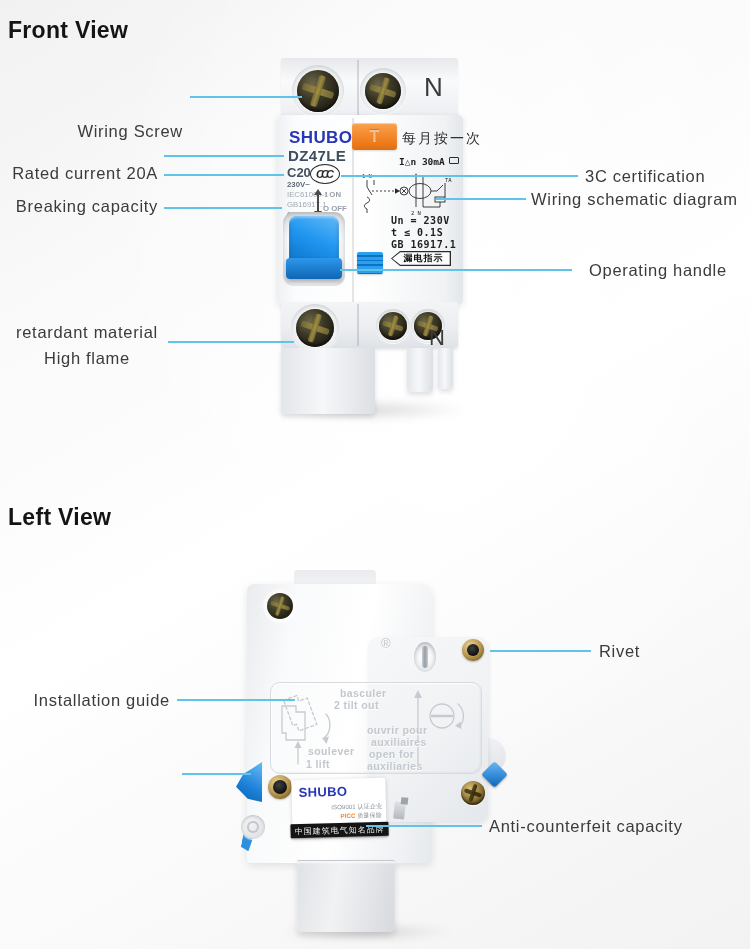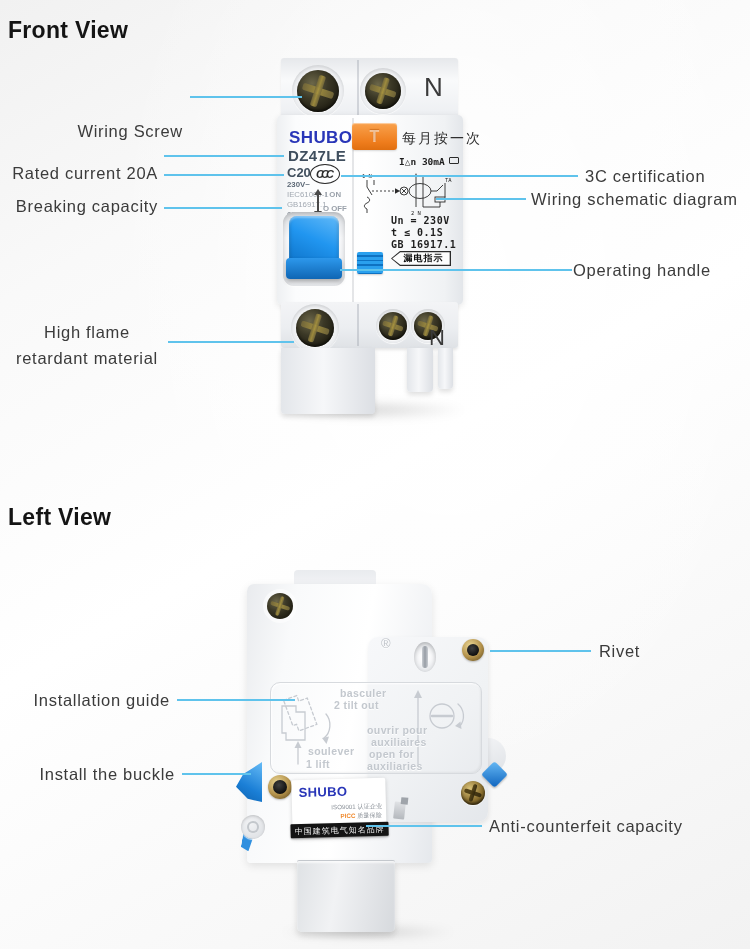--- a/index.html
+++ b/index.html
@@ -231,32 +231,32 @@
 
     <i class="cline" style="left:164px;top:155px;width:120px;"></i>
 
     <span class="clabel ra" style="left:0;top:164px;width:158px;">Rated current 20A</span>
     <i class="cline" style="left:164px;top:174px;width:120px;"></i>
 
     <span class="clabel ra" style="left:0;top:197px;width:158px;">Breaking capacity</span>
     <i class="cline" style="left:164px;top:207px;width:118px;"></i>
 
     <div class="clabel ctr" style="left:8px;top:320px;width:158px;">
+      <span style="display:block;">retardant material</span>
       <span style="display:block;">High flame</span>
-      <span style="display:block;">retardant material</span>
     </div>
     <i class="cline" style="left:168px;top:341px;width:126px;"></i>
 
     <span class="clabel" style="left:585px;top:167px;">3C certification</span>
     <i class="cline" style="left:341px;top:175px;width:237px;"></i>
 
     <span class="clabel" style="left:531px;top:190px;">Wiring schematic diagram</span>
     <i class="cline" style="left:436px;top:198px;width:90px;"></i>
 
-    <span class="clabel" style="left:573px;top:261px;text-align:center;">Operating handle</span>
+    <span class="clabel" style="left:589px;top:261px;text-align:center;">Operating handle</span>
     <i class="cline" style="left:340px;top:269px;width:232px;"></i>
   </div>
 
   <div class="layer">
     <h1 class="vheading" style="left:8px;top:504px;">Left View</h1>
 
     <div class="layer">
       <div class="gshadow" style="left:278px;top:924px;width:180px;height:16px;"></div>
 
       <div class="sidetab" style="left:294px;top:570px;width:82px;height:18px;"></div>
@@ -322,19 +322,18 @@
 
       <div class="protrusion" style="left:297px;top:860px;width:98px;height:72px;"></div>
     </div>
 
     <span class="clabel" style="left:599px;top:642px;">Rivet</span>
     <i class="cline" style="left:490px;top:650px;width:101px;"></i>
 
     <span class="clabel ra" style="left:0;top:691px;width:170px;">Installation guide</span>
     <i class="cline" style="left:177px;top:699px;width:118px;"></i>
 
-    <span class="clabel ra" style="left:0;top:765px;width:175px;">Install the buckle</span>
     <i class="cline" style="left:182px;top:773px;width:69px;"></i>
 
     <span class="clabel" style="left:489px;top:817px;">Anti-counterfeit capacity</span>
     <i class="cline" style="left:366px;top:825px;width:116px;"></i>
   </div>
 </div>
 
 </body></html>

